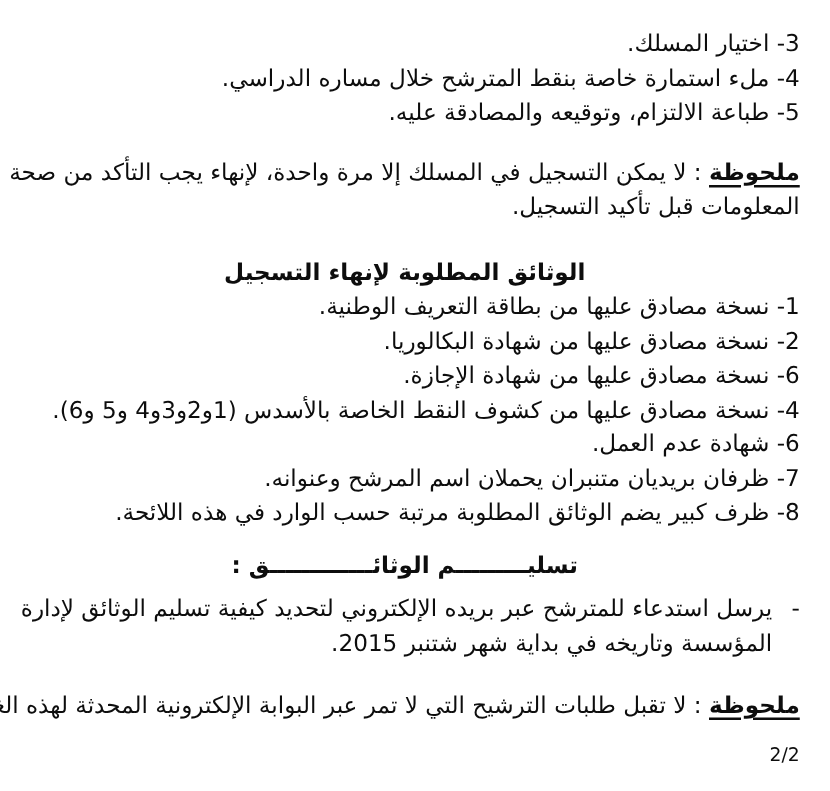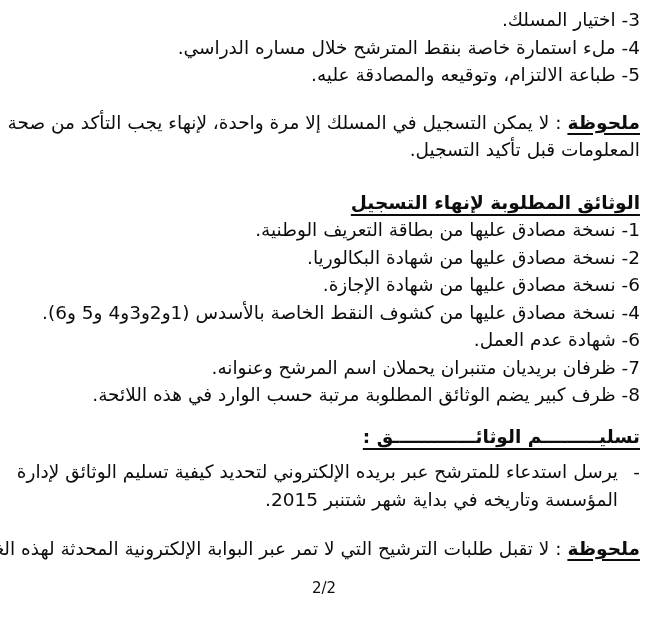--- a/index.html
+++ b/index.html
@@ -4,53 +4,52 @@
 <style>
   html,body{margin:0;padding:0;}
   body{
     width:664px;height:633px;overflow:hidden;
     background:#ffffff;color:#0d0d0d;
     font-family:"DejaVu Sans","Liberation Sans",sans-serif;
   }
   .page{
     box-sizing:border-box;
     width:664px;height:511px;
-    padding:6px 24px 0 8px;
+    padding:22px 24px 0 8px;
     direction:rtl;
     font-size:18.5px;
     line-height:27.5px;
   }
   .line{white-space:nowrap;}
   .intro{margin-bottom:20px;}
   .note1{margin-bottom:25px;}
   .note-label{
     font-weight:bold;
     text-decoration:underline;
     text-decoration-thickness:2px;
     text-underline-offset:4px;
   }
   .section-heading{
     font-weight:bold;
-    text-decoration:underline;
     text-decoration-thickness:2px;
     text-underline-offset:5px;
     white-space:nowrap;
+    text-align:center;
   }
   .doc-list .line{white-space:nowrap;}
   .delivery-heading{margin-top:14px;margin-bottom:8px;}
   .bullet{display:flex;direction:rtl;}
   .bullet .dash{
     flex:0 0 22px;
     text-align:right;
   }
   .bullet .bullet-text{flex:1 1 auto;}
   .note2{margin-top:22px;}
   .page-number{
     margin-top:12px;
-    text-align:center;
     font-size:15px;
   }
 </style>
 </head>
 <body>
 
 <div class="page">
 
   <div class="intro">
     <div class="line">3- اختيار المسلك.</div>

